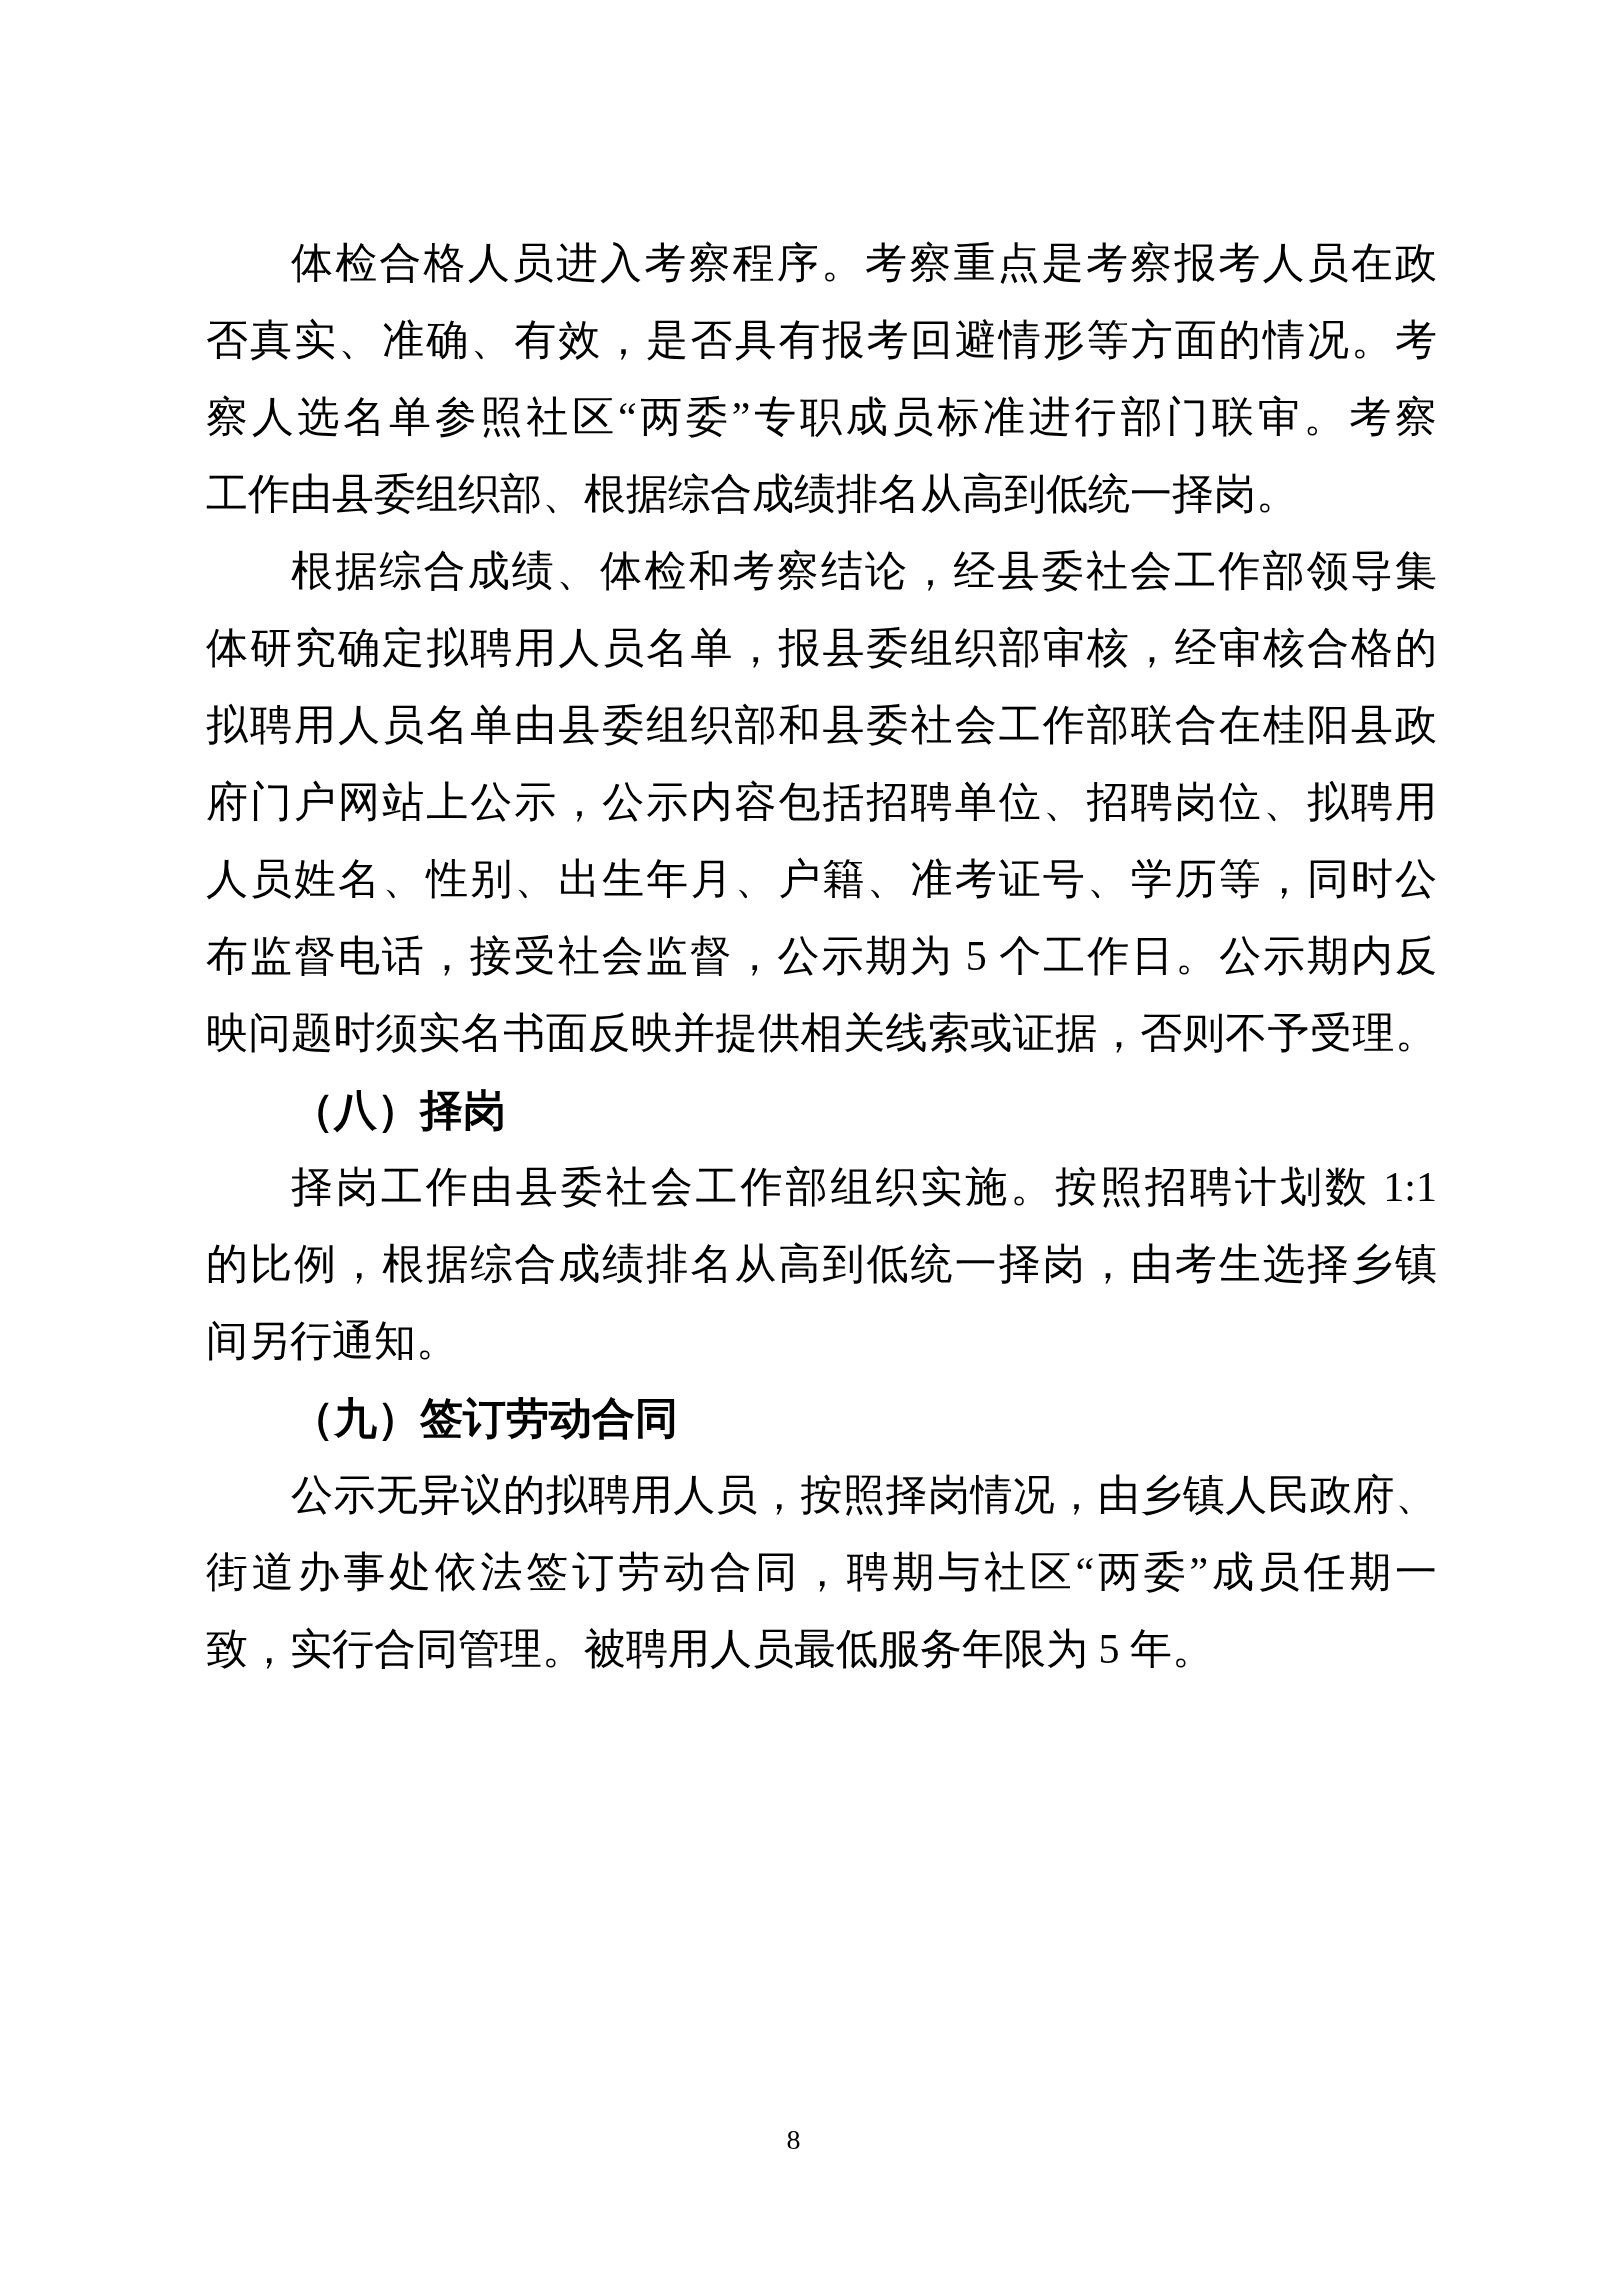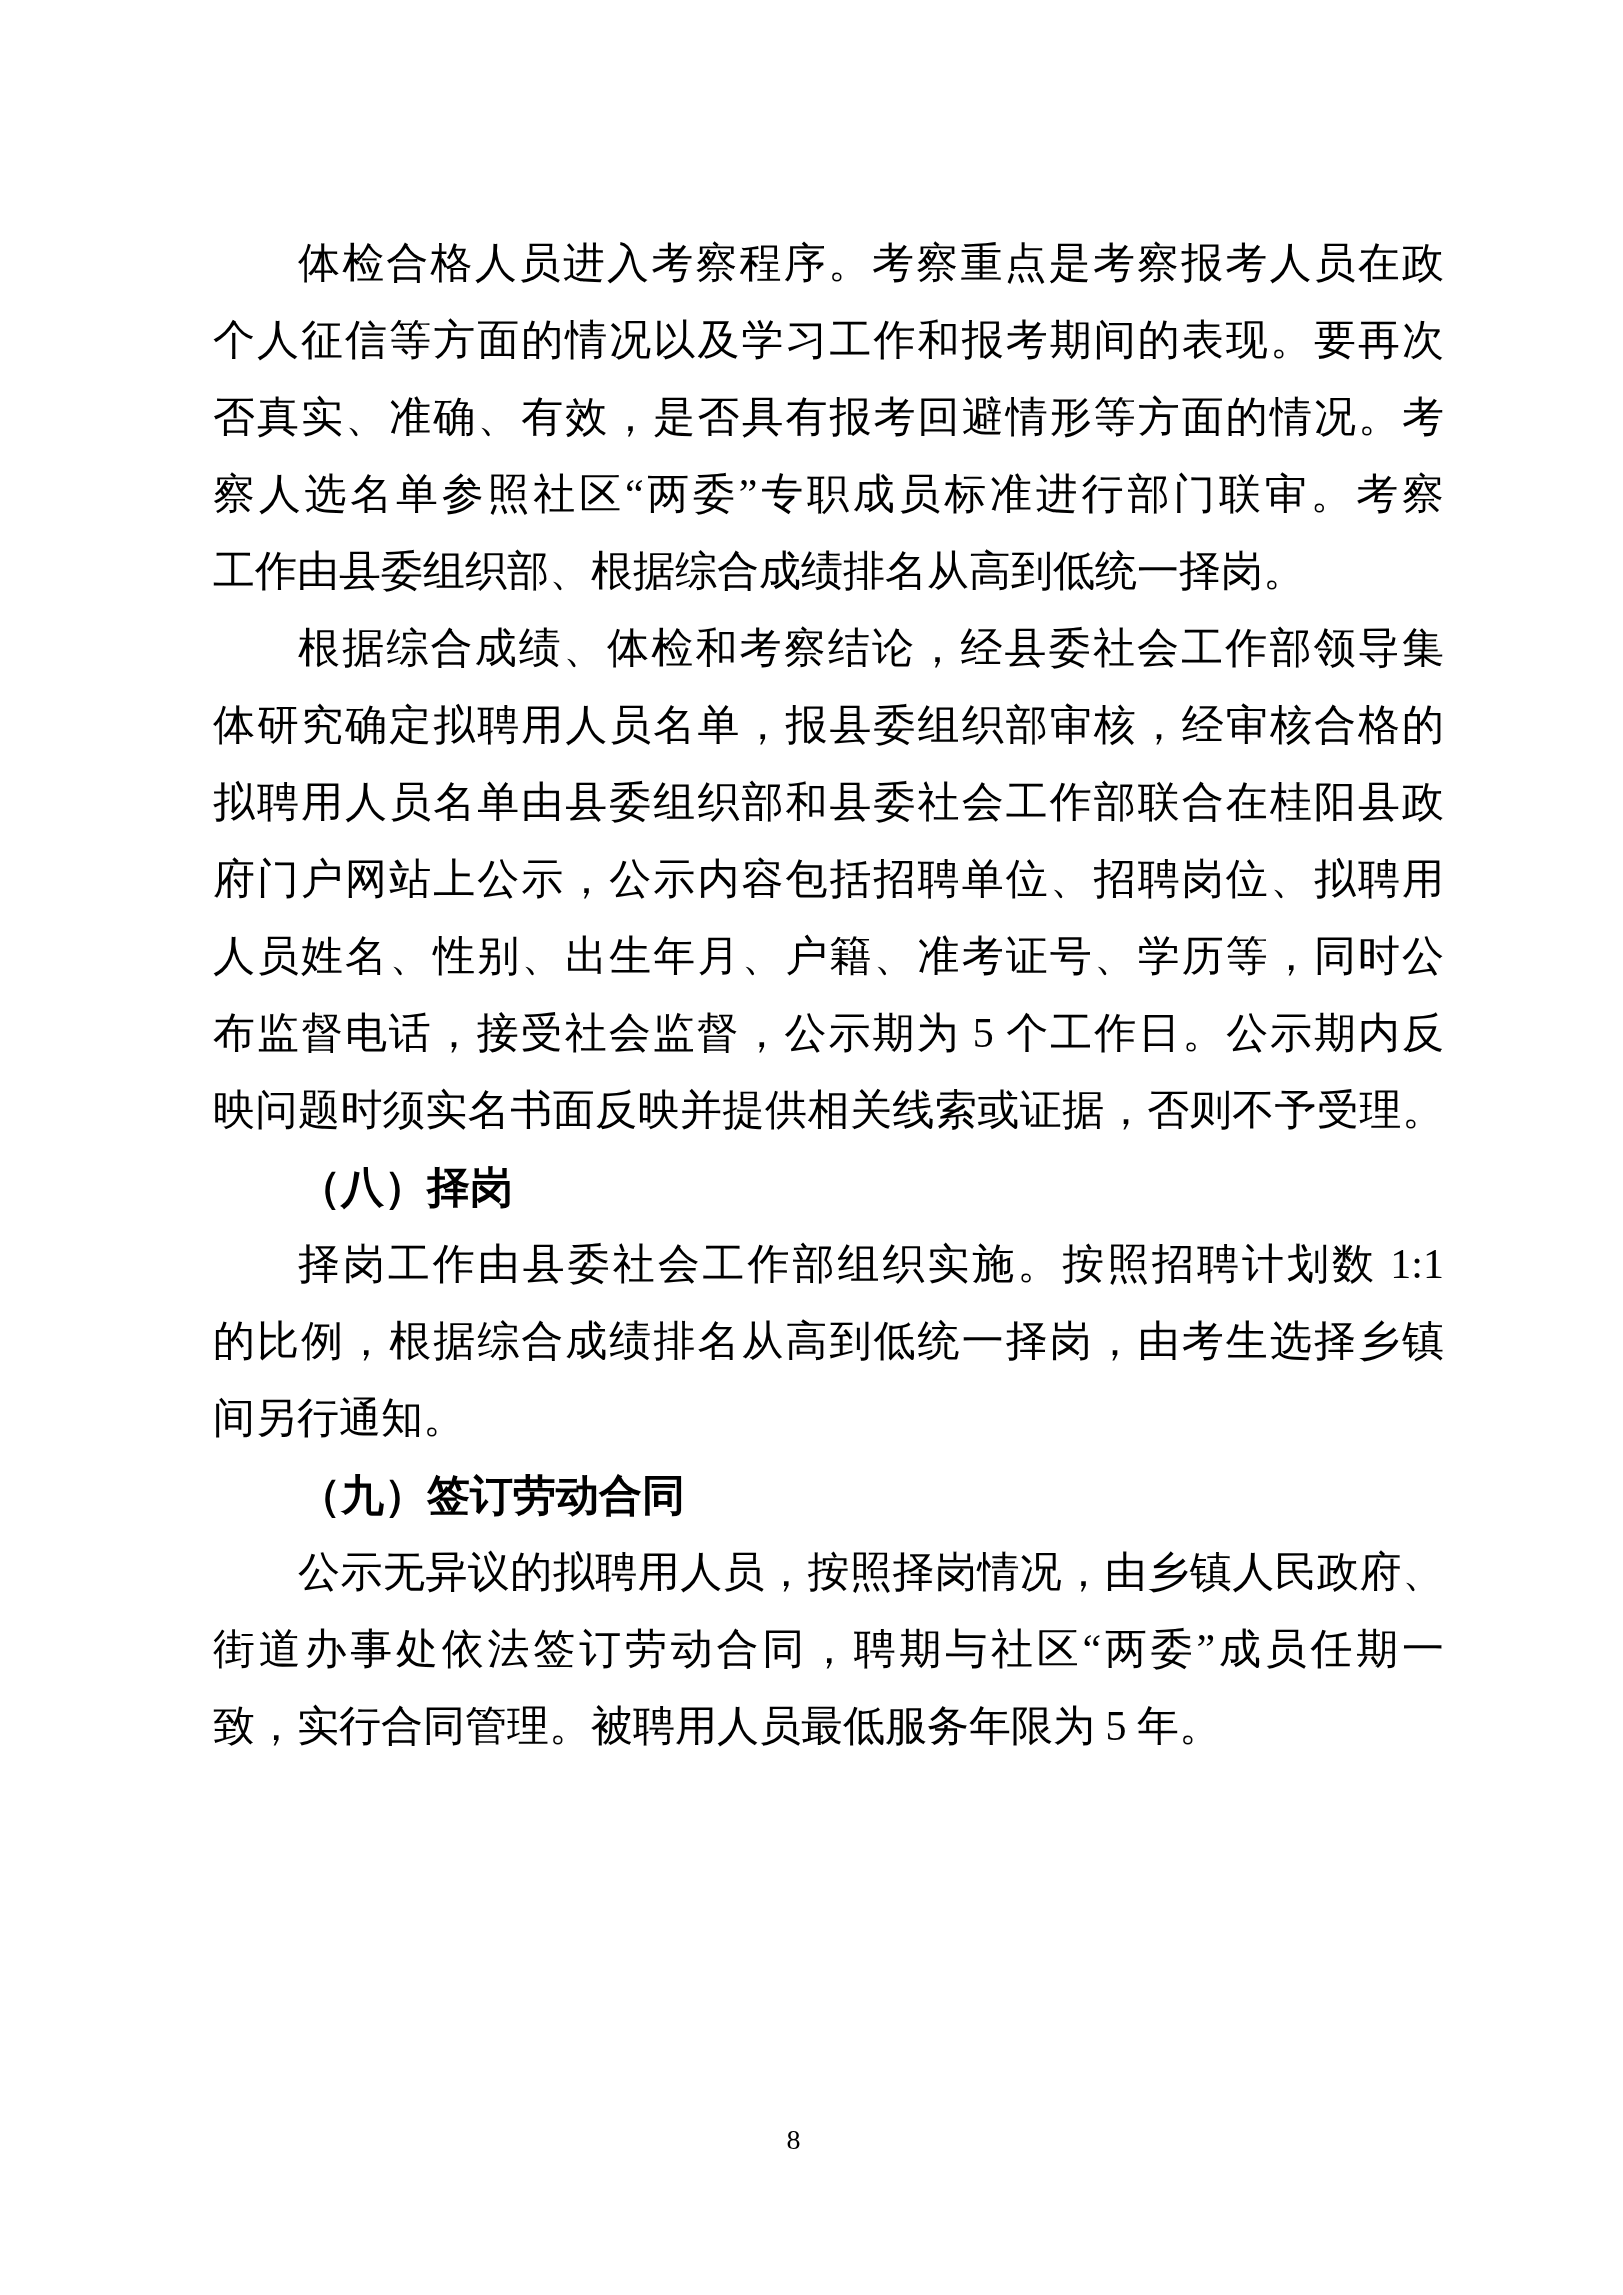--- a/index.html
+++ b/index.html
@@ -11,21 +11,21 @@
     position: relative;
     width: 1623px;
     height: 2295px;
     background: #ffffff;
     color: #000000;
     font-family: "Liberation Serif", "DejaVu Serif", serif;
     overflow: hidden;
   }
   .textblock {
     position: absolute;
-    left: 213px;
+    left: 206px;
     top: 225px;
     width: 1231px;
   }
   .line {
     height: 77px;
     line-height: 77px;
     font-size: 42px;
     letter-spacing: 0;
     color: #000000;
   }
@@ -52,21 +52,20 @@
     color: #000000;
   }
 </style>
 </head>
 <body>
 
 <div class="page">
 
   <div class="textblock">
     <div class="line j indent">体检合格人员进入考察程序。考察重点是考察报考人员在政</div>
-    <div class="line j">个人征信等方面的情况以及学习工作和报考期间的表现。要再次</div>
     <div class="line j">否真实、准确、有效，是否具有报考回避情形等方面的情况。考</div>
     <div class="line j">察人选名单参照社区“两委”专职成员标准进行部门联审。考察</div>
     <div class="line">工作由县委组织部、根据综合成绩排名从高到低统一择岗。</div>
 
 
     <div class="line j indent">根据综合成绩、体检和考察结论，经县委社会工作部领导集</div>
     <div class="line j">体研究确定拟聘用人员名单，报县委组织部审核，经审核合格的</div>
     <div class="line j">拟聘用人员名单由县委组织部和县委社会工作部联合在桂阳县政</div>
     <div class="line j">府门户网站上公示，公示内容包括招聘单位、招聘岗位、拟聘用</div>
     <div class="line j">人员姓名、性别、出生年月、户籍、准考证号、学历等，同时公</div>

